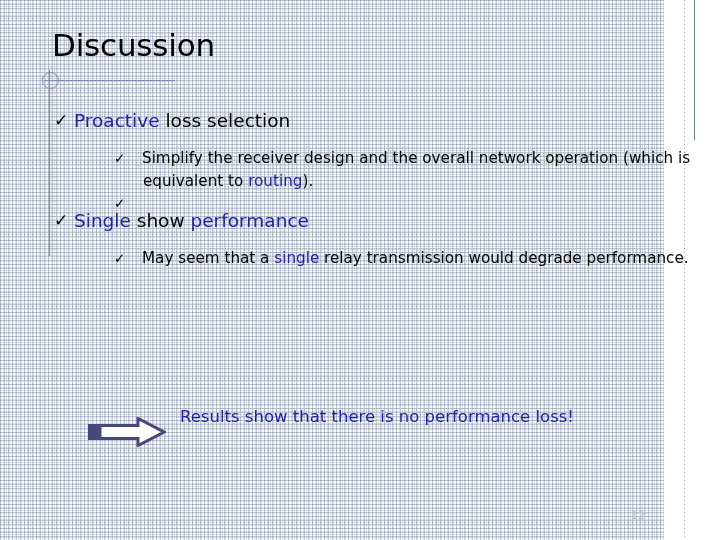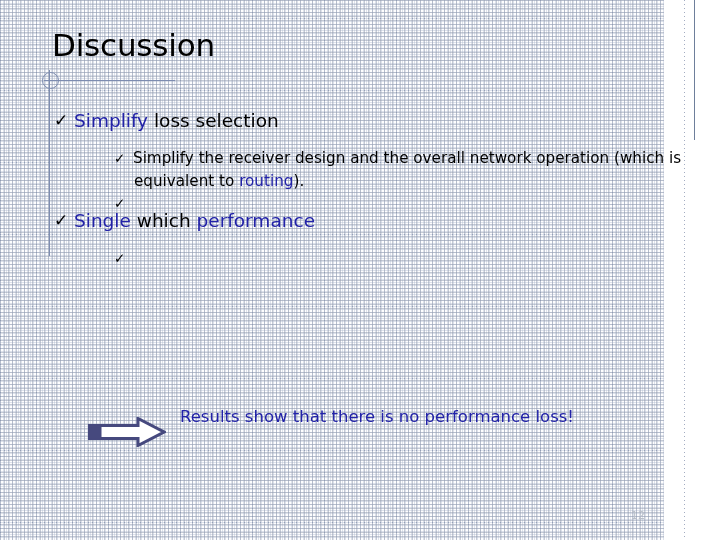--- a/index.html
+++ b/index.html
@@ -147,21 +147,21 @@
     color: #000000;
     text-indent: -1px;
   }
   .lvl2 .tick {
     position: absolute;
     left: 115px;
     top: 0px;
     font-size: 13.5px;
     color: #000000;
   }
-  .lvl2 .txt { display: block; }
+  .lvl2 .txt { display: block; padding-left: 9px; }
 
   .blue { color: #2222a8; }
   .blk  { color: #000000; }
 
   .gap-a { height: 11px; }
   .gap-b { height: 16px; }
 
   
   #callout {
     position: absolute;
@@ -228,45 +228,46 @@
 
   <div id="title-rule"></div>
   <div id="ornament-circle"></div>
   <div id="ornament-vline"></div>
   <div id="right-vline"></div>
 
   <div id="content">
 
     <div class="lvl1">
       <span class="tick">✓</span>
-      <span class="blue">Simplify</span><span class="blk"> loss selection</span>
+      <span class="blue">Proactive</span><span class="blk"> loss selection</span>
     </div>
 
     <div class="gap-a"></div>
 
     <div class="lvl2">
       <span class="tick">✓</span>
       <span class="txt"><span class="blk">Simplify the receiver design and the overall network operation (which is equivalent to </span><span class="blue">routing</span><span class="blk">).</span></span>
     </div>
 
     <div class="lvl2">
       <span class="tick">✓</span>
     </div>
 
     <div class="gap-b"></div>
 
     <div class="lvl1">
       <span class="tick">✓</span>
-      <span class="blue">Single</span><span class="blk"> which </span><span class="blue">performance</span>
+      <span class="blue">Single</span><span class="blk"> show </span><span class="blue">performance</span>
     </div>
 
     <div class="gap-a"></div>
 
     <div class="lvl2">
       <span class="tick">✓</span>
+      <span class="txt"><span class="blk">May seem that a </span><span class="blue">single</span><span class="blk"> relay transmission would degrade performance.</span></span>
     </div>
 
   </div>
 
   <div id="callout">
     <div id="arrow-shape">
       <svg width="78" height="30" viewBox="0 0 78 30" xmlns="http://www.w3.org/2000/svg">
         <polygon points="1.5,8.5 50,8.5 50,1.5 76,15 50,28.5 50,21.5 1.5,21.5" fill="#ffffff" stroke="#46497e" stroke-width="3" stroke-linejoin="miter"></polygon>
         <rect x="1.5" y="8.5" width="12" height="13" fill="#46497e"></rect>
       </svg>

